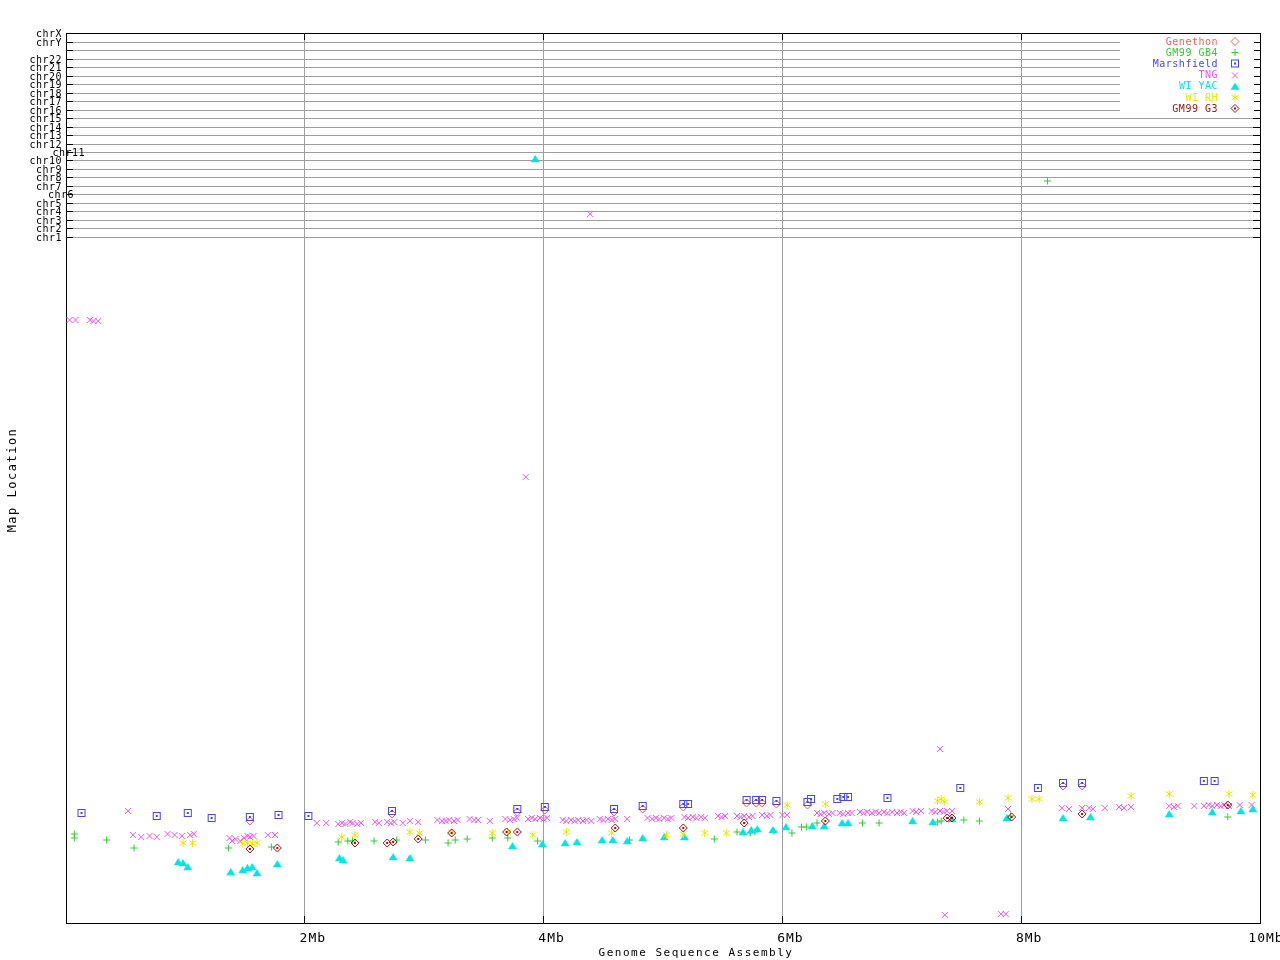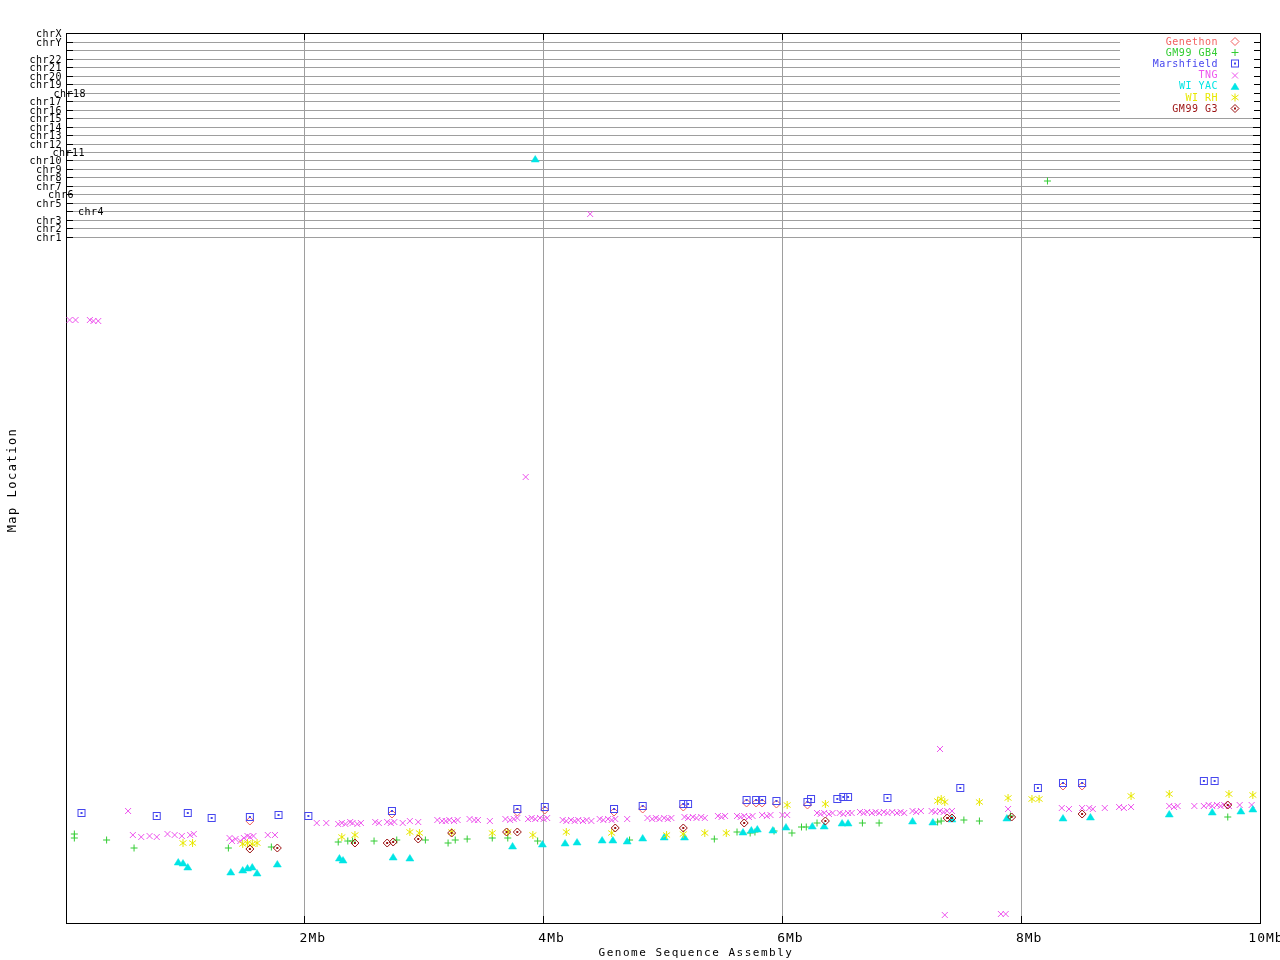--- a/index.html
+++ b/index.html
@@ -515,35 +515,35 @@
         <rect x="1226.7620000000002" y="804" width="2" height="2" fill="#9b1111" stroke="none"></rect>
       </g>
     </svg>
   <div id="chr-labels">
       <div class="chr-label" style="top: 37.8px; left: 0px;">chrY</div>
       <div class="chr-label" style="top: 29px; left: 0px;">chrX</div>
       <div class="chr-label" style="top: 54.754px; left: 0px;">chr22</div>
       <div class="chr-label" style="top: 63.231px; left: 0px;">chr21</div>
       <div class="chr-label" style="top: 71.708px; left: 0px;">chr20</div>
       <div class="chr-label" style="top: 80.185px; left: 0px;">chr19</div>
-      <div class="chr-label" style="top: 88.662px; left: 0px; padding-left: 24px;">chr18</div>
+      <div class="chr-label" style="top: 88.662px; left: 0px;">chr18</div>
       <div class="chr-label" style="top: 97.139px; left: 0px;">chr17</div>
       <div class="chr-label" style="top: 105.616px; left: 0px;">chr16</div>
       <div class="chr-label" style="top: 114.093px; left: 0px;">chr15</div>
       <div class="chr-label" style="top: 122.57px; left: 0px;">chr14</div>
       <div class="chr-label" style="top: 131.047px; left: 0px;">chr13</div>
       <div class="chr-label" style="top: 139.524px; left: 0px;">chr12</div>
       <div class="chr-label" style="top: 148.001px; left: 0px; padding-left: 23px;">chr11</div>
       <div class="chr-label" style="top: 156.478px; left: 0px;">chr10</div>
       <div class="chr-label" style="top: 164.955px; left: 0px;">chr9</div>
       <div class="chr-label" style="top: 173.432px; left: 0px;">chr8</div>
       <div class="chr-label" style="top: 181.909px; left: 0px;">chr7</div>
       <div class="chr-label" style="top: 190.386px; left: 0px; padding-left: 12px;">chr6</div>
       <div class="chr-label" style="top: 198.863px; left: 0px;">chr5</div>
-      <div class="chr-label" style="top: 207.34px; left: 0px; padding-left: 42px;">chr4</div>
+      <div class="chr-label" style="top: 207.34px; left: 0px;">chr4</div>
       <div class="chr-label" style="top: 215.817px; left: 0px;">chr3</div>
       <div class="chr-label" style="top: 224.294px; left: 0px;">chr2</div>
       <div class="chr-label" style="top: 232.771px; left: 0px;">chr1</div>
     </div>
   <div id="xtick-labels">
       <div class="xtick-label" style="left: 304.8px; top: 930px;">2Mb</div>
       <div class="xtick-label" style="left: 543.6px; top: 930px;">4Mb</div>
       <div class="xtick-label" style="left: 782.4px; top: 930px;">6Mb</div>
       <div class="xtick-label" style="left: 1021.2px; top: 930px;">8Mb</div>
       <div class="xtick-label" style="left: 1258px; top: 930px;">10Mb</div>

